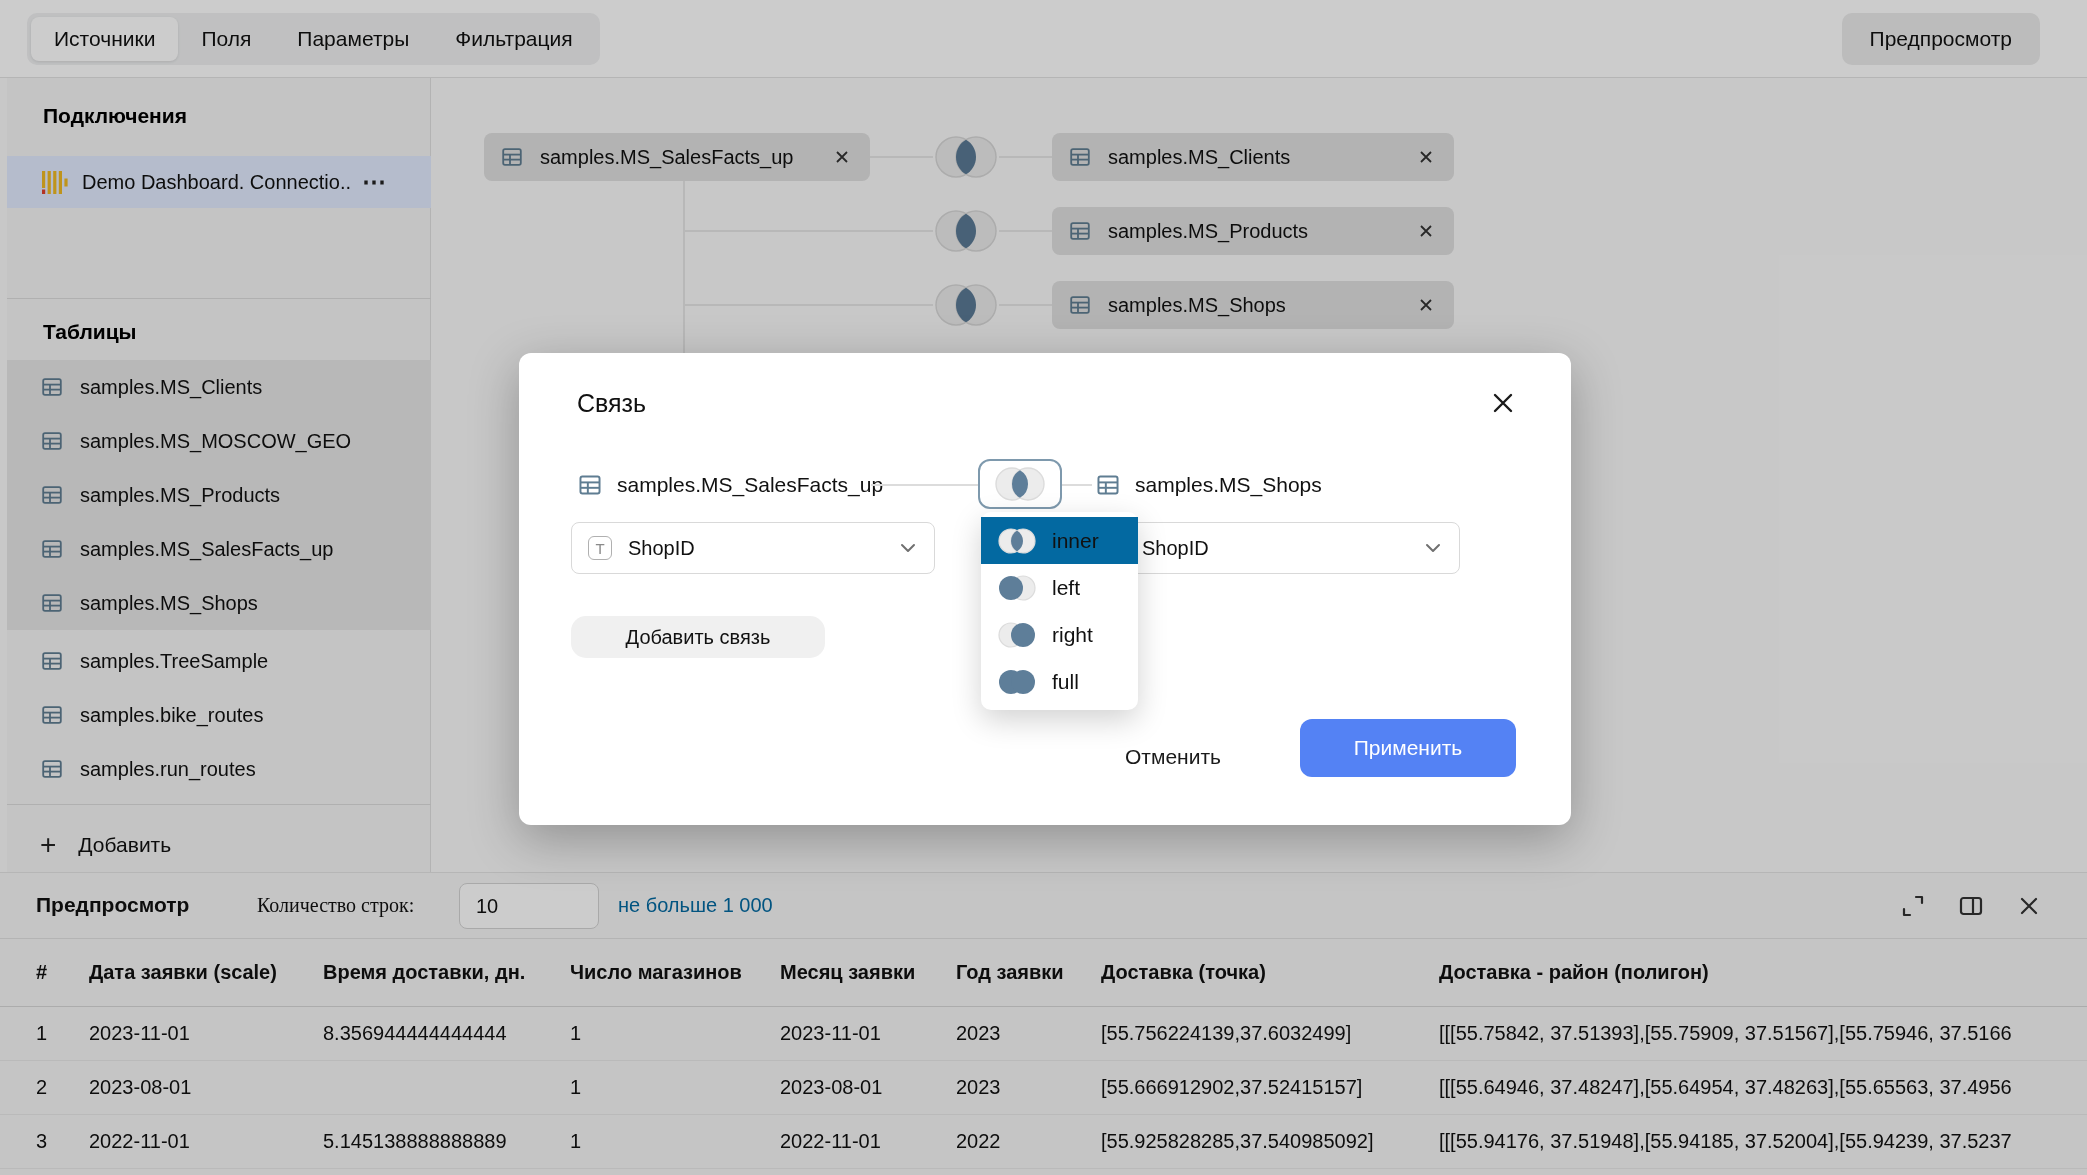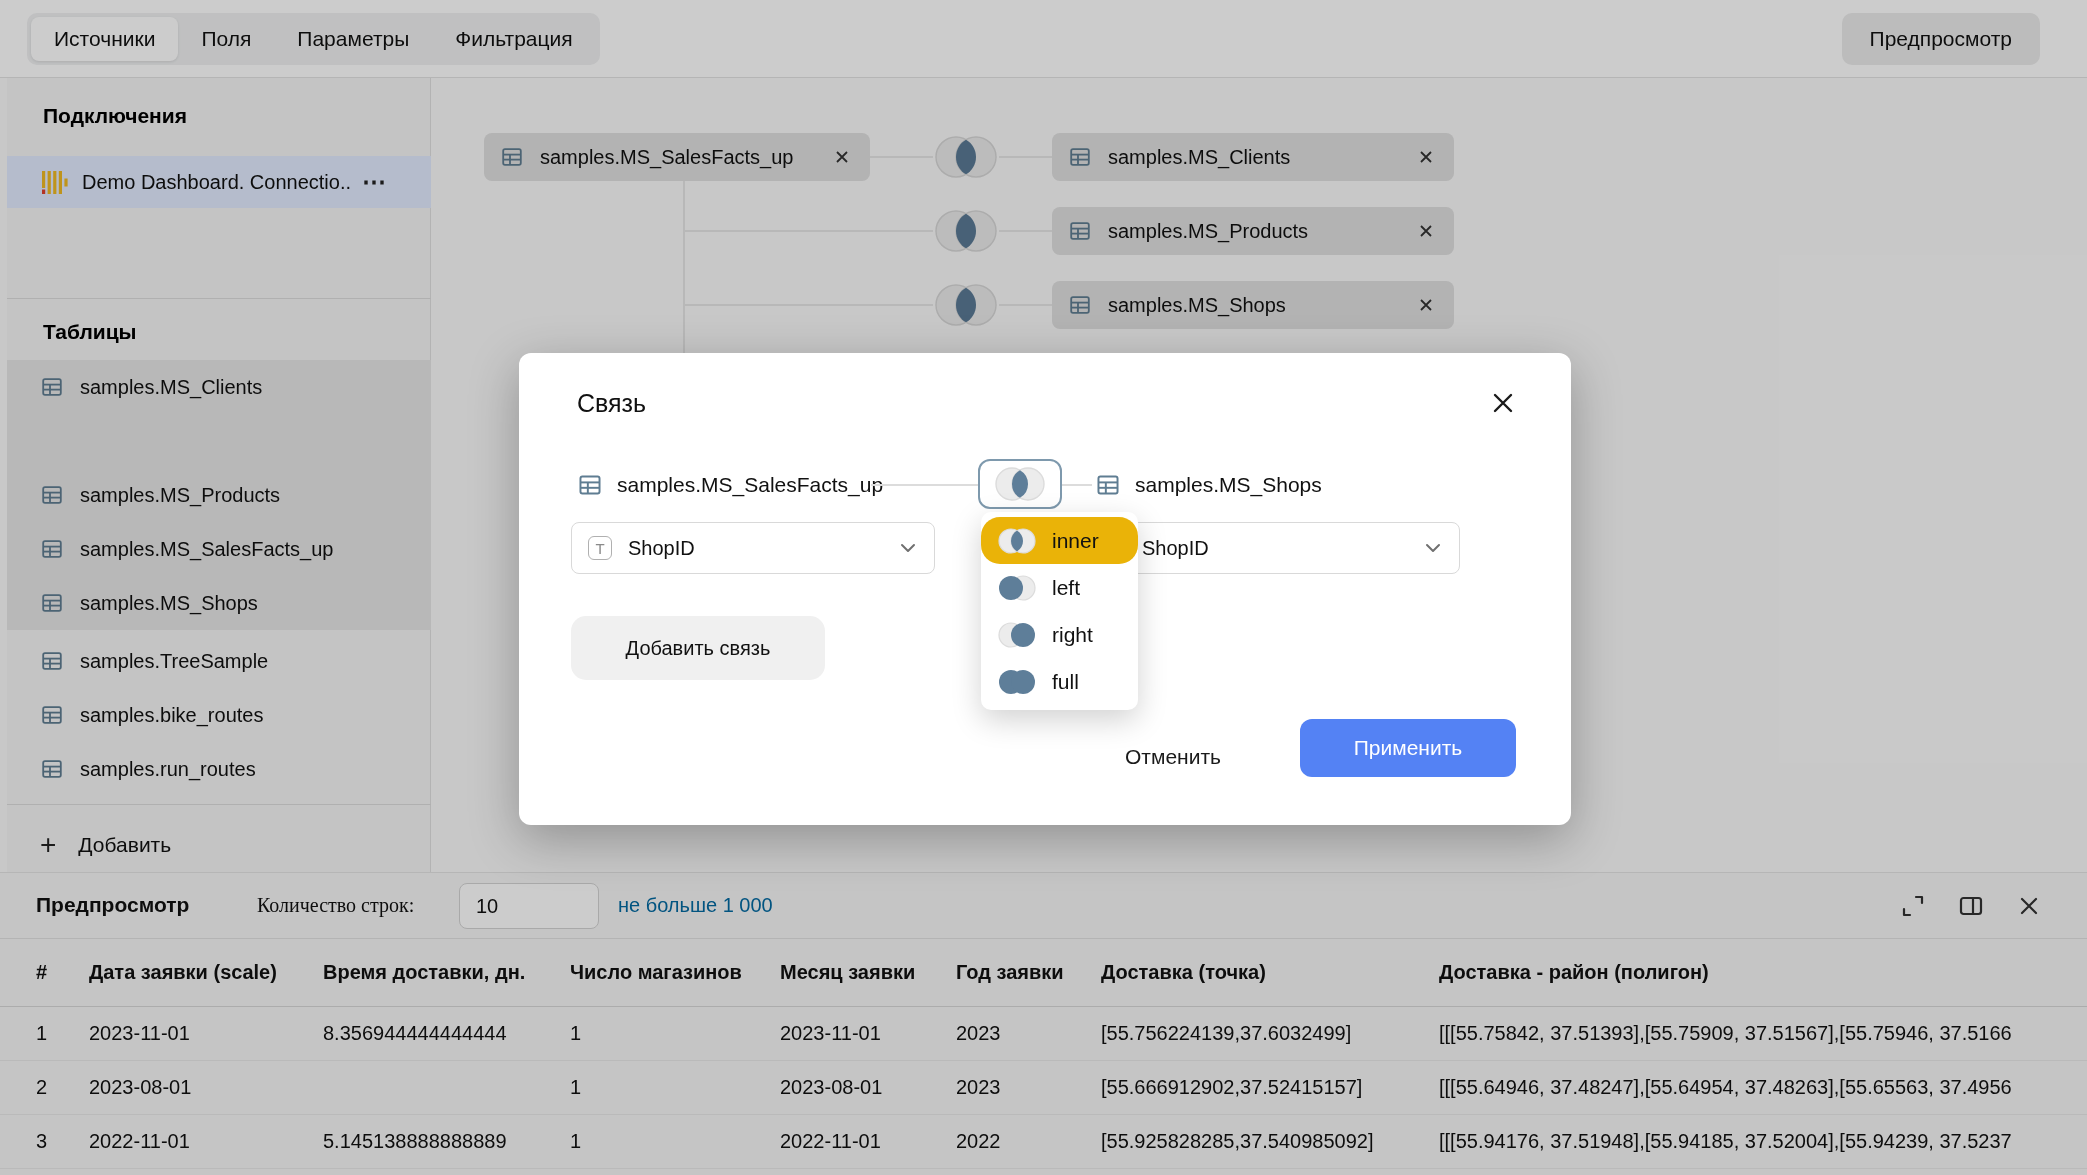--- a/index.html
+++ b/index.html
@@ -61,28 +61,28 @@
   .m-title { position:absolute; left:58px; top:36px; font-size:25px; font-weight:400; }
   .m-close { position:absolute; right:54px; top:36px; cursor:default; }
   .m-tblgroup { position:absolute; display:flex; align-items:center; top:118px; height:28px; }
   .m-tblgroup .label { margin-left:14px; font-size:21px; white-space:nowrap; }
   .m-line { position:absolute; top:131px; height:2px; background:#dcdcdc; }
   .join-btn { position:absolute; left:459px; top:106px; width:84px; height:50px; background:#fff; border:2.5px solid #7e99ad; border-radius:12px; display:flex; align-items:center; justify-content:center; }
   .m-select { position:absolute; top:169px; height:52px; background:#fff; border:1px solid #d9d9d9; border-radius:8px; display:flex; align-items:center; }
   .m-select .ticon { margin-left:16px; width:24px; height:24px; border:1.6px solid #b0b0b0; border-radius:6px; color:#8a8a8a; font-size:15px; display:flex; align-items:center; justify-content:center; }
   .m-select .label { margin-left:16px; font-size:20px; flex:1; }
   .m-select .chev { margin-right:18px; }
-  .btn-addlink { position:absolute; left:52px; top:263px; width:254px; height:64px; background:#f0f0f0; border-radius:15px; font-size:20px; display:flex; align-items:center; justify-content:center; }
+  .btn-addlink { position:absolute; left:52px; top:263px; width:254px; height:42px; background:#f0f0f0; border-radius:15px; font-size:20px; display:flex; align-items:center; justify-content:center; }
   .btn-cancel { position:absolute; left:588px; top:380px; width:132px; height:48px; font-size:21px; color:#1a1a1a; display:flex; align-items:center; justify-content:center; }
   .btn-apply { position:absolute; left:781px; top:366px; width:216px; height:58px; border-radius:12px; font-size:21px; color:#fff; display:flex; align-items:center; justify-content:center; }
 
   
   .dropdown { position:absolute; left:981px; top:512px; width:157px; background:#fff; border-radius:10px; box-shadow:0 10px 30px rgba(0,0,0,0.18); z-index:30; padding:5px 0; }
   .dd-opt { height:47px; display:flex; align-items:center; padding-left:16px; gap:15px; font-size:21px; }
-  .dd-opt.selected { background:#eab308;border-radius:19px; }
+  .dd-opt.selected { background:#0369a1; }
 </style>
 </head>
 <body>
 
 <svg width="0" height="0" style="position:absolute">
   <defs>
     <g id="tbl-icon">
       <rect x="3.2" y="4.2" width="17.6" height="15.6" rx="1.8" fill="none" stroke="#5f7d92" stroke-width="1.8"></rect>
       <line x1="3.2" y1="9.6" x2="20.8" y2="9.6" stroke="#5f7d92" stroke-width="1.8"></line>
       <line x1="3.2" y1="14.6" x2="20.8" y2="14.6" stroke="#5f7d92" stroke-width="1.8"></line>
@@ -125,20 +125,26 @@
       <div class="side-h1" style="top:242px">Таблицы</div>
 
       <div class="used-block"></div>
 
       <div class="tbl-item" style="top:282px">
         <svg class="t-icon" width="24" height="24" viewBox="0 0 24 24">
             <use href="#tbl-icon"></use>
           </svg>
         <span class="label">samples.MS_Clients</span>
       </div>
+      <div class="tbl-item" style="top:336px">
+        <svg class="t-icon" width="24" height="24" viewBox="0 0 24 24">
+            <use href="#tbl-icon"></use>
+          </svg>
+        <span class="label">samples.MS_MOSCOW_GEO</span>
+      </div>
       <div class="tbl-item" style="top:390px">
         <svg class="t-icon" width="24" height="24" viewBox="0 0 24 24">
             <use href="#tbl-icon"></use>
           </svg>
         <span class="label">samples.MS_Products</span>
       </div>
       <div class="tbl-item" style="top:444px">
         <svg class="t-icon" width="24" height="24" viewBox="0 0 24 24">
             <use href="#tbl-icon"></use>
           </svg>

